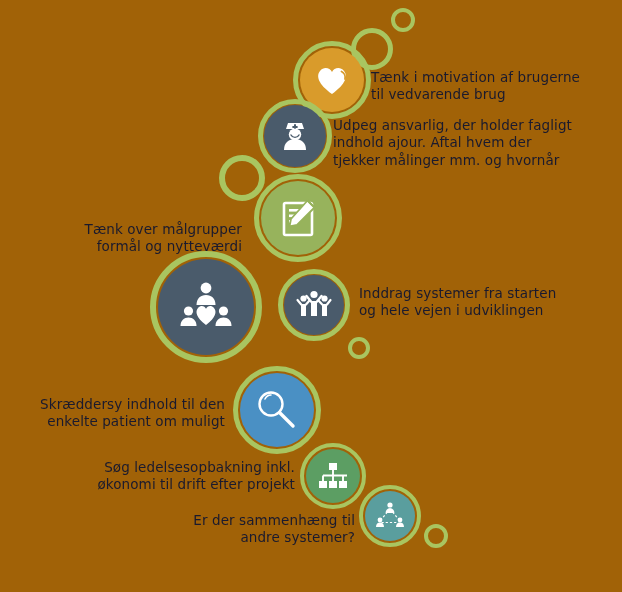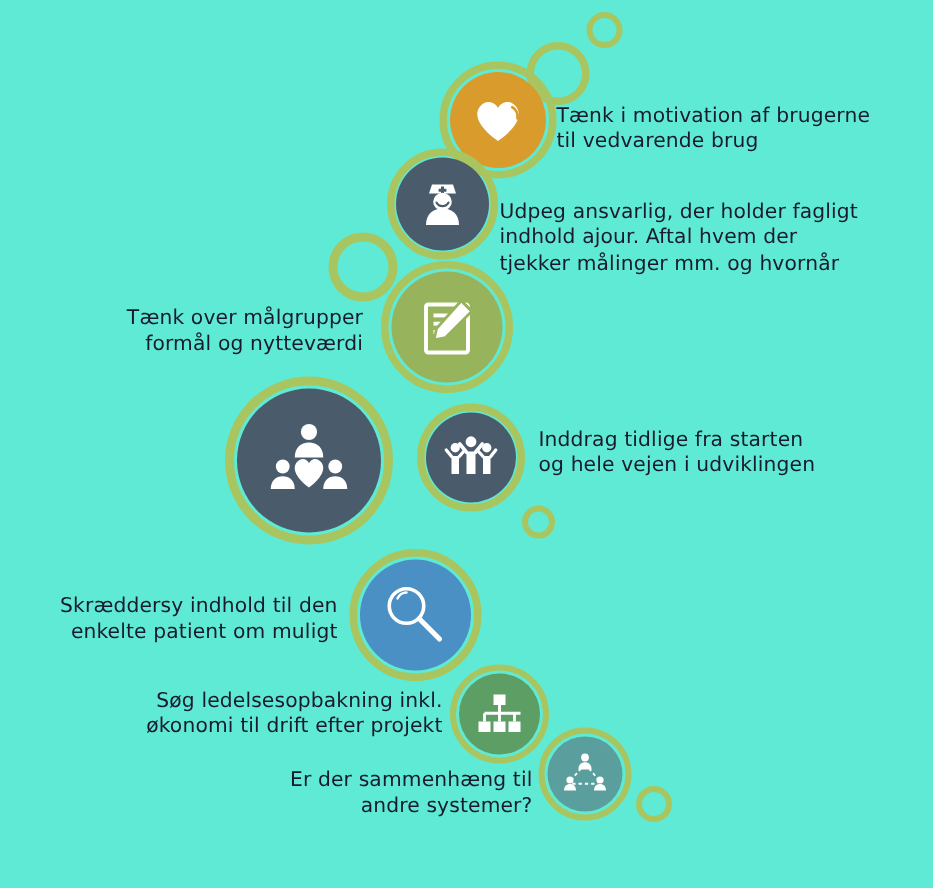--- a/index.html
+++ b/index.html
@@ -7,21 +7,21 @@
     padding: 0;
     background: #ffffff;
   }
   body {
     font-family: "DejaVu Sans", "Liberation Sans", sans-serif;
   }
   #stage {
     position: relative;
     width: 622px;
     height: 592px;
-    background: #5eead4;
+    background: #a16207;
     overflow: hidden;
   }
 
   
   .node {
     position: absolute;
     border-radius: 50%;
     box-sizing: border-box;
     display: flex;
     align-items: center;
@@ -102,21 +102,21 @@
         <path d="M19 8.3 h2 v1.6 h1.6 v2 H21 v1.6 h-2 v-1.6 h-1.6 v-2 H19 Z" fill="#4a5b6b"></path>
 
         <ellipse cx="20" cy="18.5" rx="6.2" ry="6" fill="#ffffff"></ellipse>
 
         <path d="M9 34 C 9 26.5, 14 23, 20 23 C 26 23, 31 26.5, 31 34 Z" fill="#ffffff"></path>
 
         <path d="M16 19 C 17.6 22.2, 22.4 22.2, 24 19" fill="none" stroke="#4a5b6b" stroke-width="1.4" stroke-linecap="round"></path>
       </svg>
     </div>
   </div>
-  <div class="label right" style="left:333px; top:117px; width:250px;margin-top:16px;">Udpeg ansvarlig, der holder fagligt
+  <div class="label right" style="left:333px; top:117px; width:250px;">Udpeg ansvarlig, der holder fagligt
 indhold ajour. Aftal hvem der
 tjekker målinger mm.  og hvornår</div>
 
   <div class="node" style="left:254px; top:174px; width:88px; height:88px;">
     <div class="ring" style="left:0; top:0; width:88px; height:88px; border-width:5px;"></div>
     <div class="disc" style="left:7px; top:7px; width:74px; height:74px; background:#97b35c;">
       <svg width="48" height="48" viewBox="0 0 48 48">
 
         <rect x="10" y="9" width="28" height="32" rx="1.5" fill="none" stroke="#ffffff" stroke-width="2.6"></rect>
 
@@ -141,21 +141,21 @@
         <path d="M32 50 C 22 42.5, 21 36.5, 24 33 C 27 29.5, 30.8 31, 32 33.8 C 33.2 31, 37 29.5, 40 33 C 43 36.5, 42 42.5, 32 50 Z" fill="#ffffff"></path>
 
         <circle cx="14.5" cy="36" r="4.6" fill="#ffffff"></circle>
         <path d="M6.5 51 C 6.5 45.5, 10 42.5, 14.5 42.5 C 19 42.5, 22.5 45.5, 22.5 51 Z" fill="#ffffff"></path>
 
         <circle cx="49.5" cy="36" r="4.6" fill="#ffffff"></circle>
         <path d="M41.5 51 C 41.5 45.5, 45 42.5, 49.5 42.5 C 54 42.5, 57.5 45.5, 57.5 51 Z" fill="#ffffff"></path>
       </svg>
     </div>
   </div>
-  <div class="label left" style="left:20px; top:204px; width:222px;">Tænk over målgrupper
+  <div class="label left" style="left:20px; top:221px; width:222px;">Tænk over målgrupper
 formål og nytteværdi</div>
 
   <div class="node" style="left:278px; top:269px; width:72px; height:72px;">
     <div class="ring" style="left:0; top:0; width:72px; height:72px; border-width:5px;"></div>
     <div class="disc" style="left:6px; top:6px; width:60px; height:60px; background:#4a5b6b;">
       <svg width="42" height="42" viewBox="0 0 42 42">
 
         <circle cx="21" cy="10.5" r="3.6" fill="#ffffff"></circle>
         <rect x="18" y="17" width="6" height="15" fill="#ffffff"></rect>
         <path d="M18 17.5 L 13.5 12 M24 17.5 L 28.5 12" stroke="#ffffff" stroke-width="2.4" stroke-linecap="round"></path>
@@ -163,21 +163,21 @@
         <circle cx="10.5" cy="14.5" r="3.1" fill="#ffffff"></circle>
         <rect x="8" y="20" width="5" height="12" fill="#ffffff"></rect>
         <path d="M8.2 20.5 L 4.5 16 M13 20.5 L 16.5 16.5" stroke="#ffffff" stroke-width="2.2" stroke-linecap="round"></path>
 
         <circle cx="31.5" cy="14.5" r="3.1" fill="#ffffff"></circle>
         <rect x="29" y="20" width="5" height="12" fill="#ffffff"></rect>
         <path d="M29.2 20.5 L 25.5 16.5 M34 20.5 L 37.5 16" stroke="#ffffff" stroke-width="2.2" stroke-linecap="round"></path>
       </svg>
     </div>
   </div>
-  <div class="label right" style="left:359px; top:285px; width:240px;">Inddrag tidlige fra starten
+  <div class="label right" style="left:359px; top:285px; width:240px;">Inddrag systemer fra starten
 og hele vejen i udviklingen</div>
 
   <div class="node" style="left:233px; top:366px; width:88px; height:88px;">
     <div class="ring" style="left:0; top:0; width:88px; height:88px; border-width:5px;"></div>
     <div class="disc" style="left:7px; top:7px; width:74px; height:74px; background:#4a90c4;">
       <svg width="50" height="50" viewBox="0 0 50 50">
         <circle cx="19" cy="19" r="11.5" fill="none" stroke="#ffffff" stroke-width="2.4"></circle>
         <path d="M27.5 27.5 L 41 41" stroke="#ffffff" stroke-width="3.4" stroke-linecap="round"></path>
         <path d="M13 14 C 14.2 11.5, 16.5 10, 19 10" fill="none" stroke="#ffffff" stroke-width="1.6" stroke-linecap="round"></path>
       </svg>

